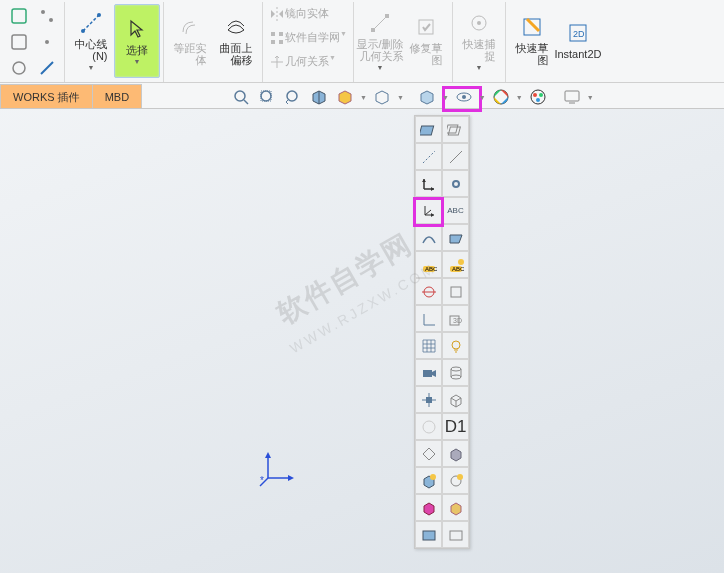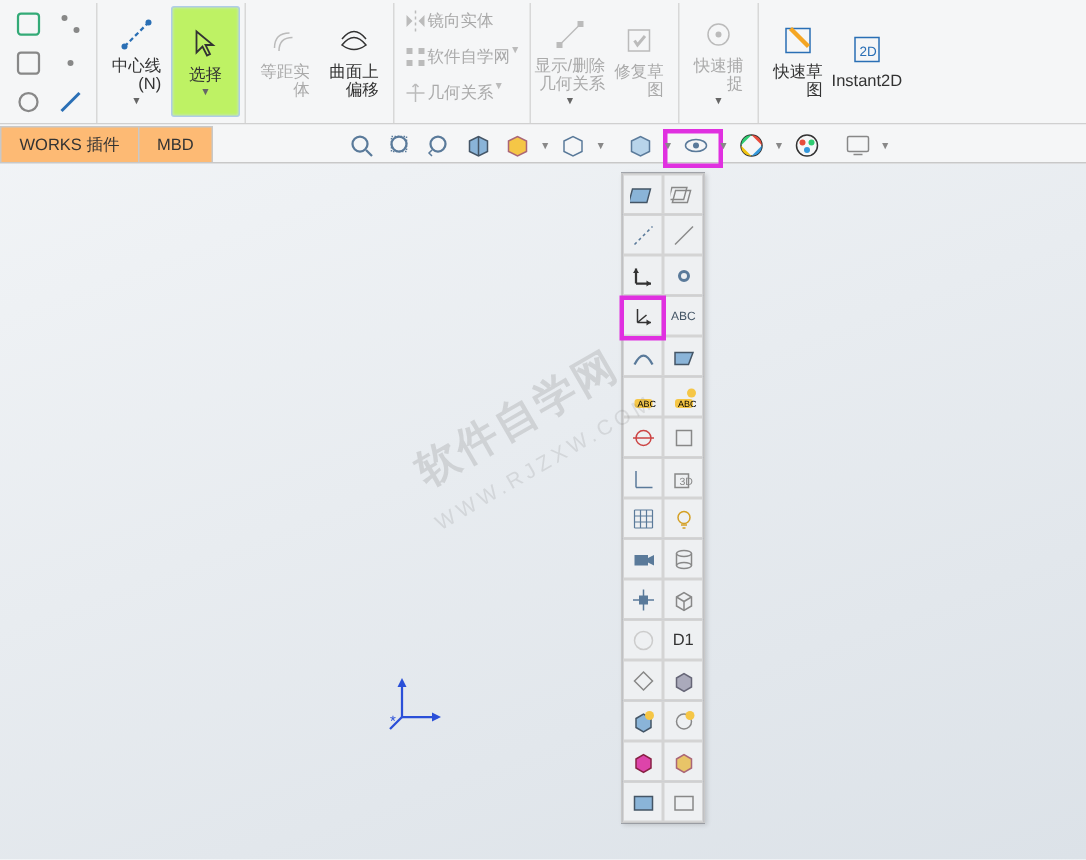--- a/index.html
+++ b/index.html
@@ -456,21 +456,21 @@
           <line x1="9" y1="10" x2="9" y2="16" stroke="#888"></line>
         </svg>
       </div>
     </div>
   <div class="fp-row">
       <div class="fp-cell">
         <svg width="18" height="18">
           <circle cx="9" cy="9" r="6" fill="none" stroke="#ccc"></circle>
         </svg>
       </div>
-      <div class="fp-cell" style="font-size:11px;color:#333">D1</div>
+      <div class="fp-cell" style="font-size:17px;color:#333">D1</div>
     </div>
   <div class="fp-row">
       <div class="fp-cell">
         <svg width="18" height="18">
           <path d="M9 3 L15 9 L9 15 L3 9 Z" fill="none" stroke="#888"></path>
         </svg>
       </div>
       <div class="fp-cell">
         <svg width="18" height="18">
           <path d="M4 7 L9 4 L14 7 L14 13 L9 16 L4 13 Z" fill="#aab" stroke="#667"></path>

